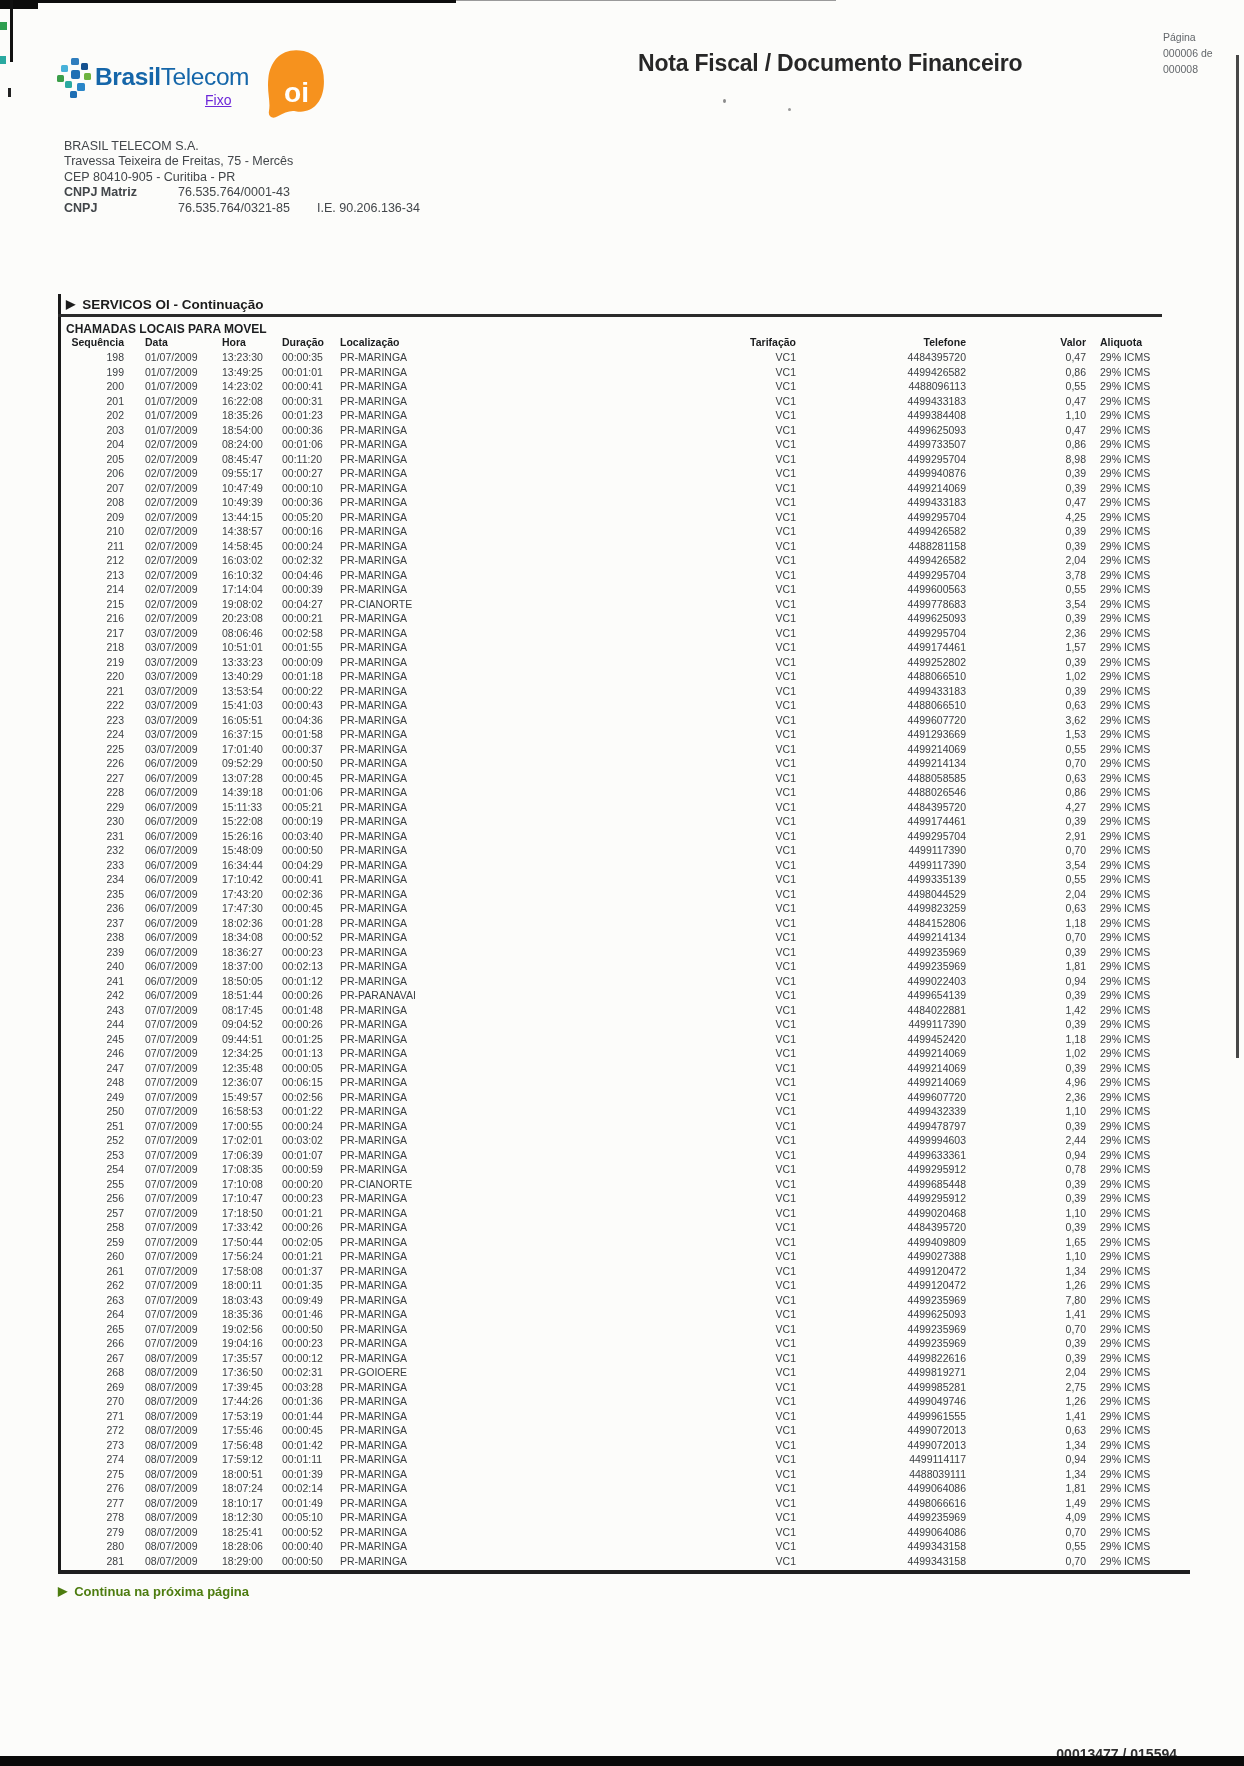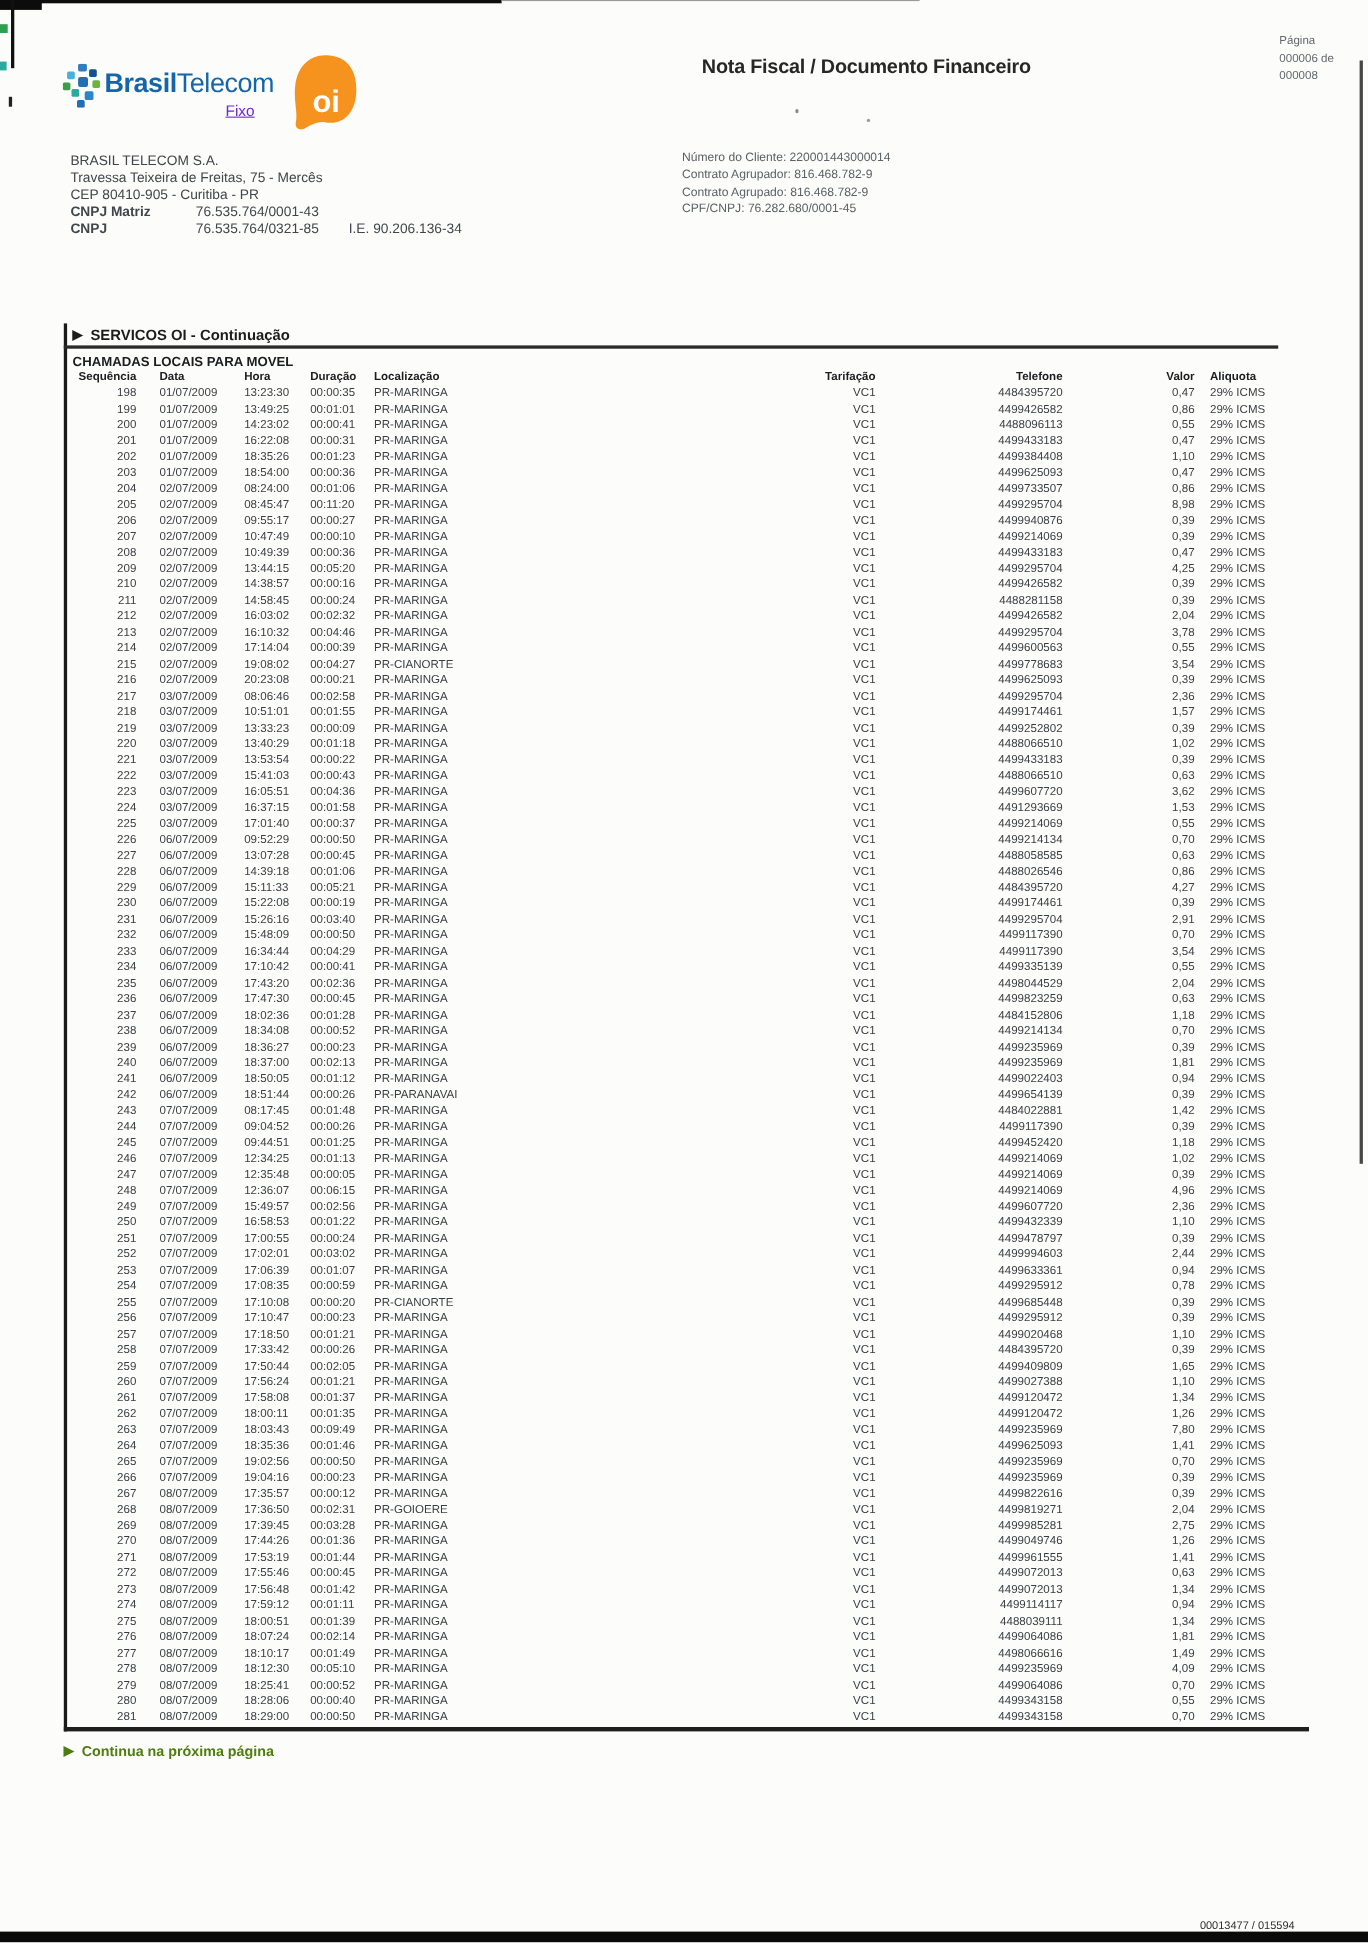--- a/index.html
+++ b/index.html
@@ -21,21 +21,21 @@
   .a-dot1{left:723px;top:99px;width:3px;height:4px;background:#8a8a8a;border-radius:50%;}
   .a-dot2{left:788px;top:108px;width:3px;height:3px;background:#9a9a9a;border-radius:50%;}
   .a-bottombar{left:0;top:1756px;width:1244px;height:10px;background:#0a0a0a;}
 
   
   .brand-icon{position:absolute;left:57px;top:58px;}
   .brand-text{position:absolute;left:95px;top:63px;font-size:24.5px;color:#1566a9;letter-spacing:-0.4px;white-space:nowrap;}
   .brand-text .b{font-weight:bold;}
   .brand-fixo{position:absolute;left:205px;top:92px;font-size:14px;color:#6d28d9;text-decoration:underline;}
   .oi-logo{position:absolute;left:264px;top:49px;width:63px;height:71px;}
-  .doc-title{position:absolute;left:638px;top:50px;margin:0;font-size:18px;font-weight:bold;color:#272727;letter-spacing:-0.2px;white-space:nowrap;}
+  .doc-title{position:absolute;left:638px;top:50px;margin:0;font-size:23px;font-weight:bold;color:#272727;letter-spacing:-0.2px;white-space:nowrap;}
   .page-indicator{position:absolute;left:1163px;top:29px;font-size:10.5px;line-height:16px;color:#63676b;}
   .company{position:absolute;left:64px;top:139px;font-size:12.5px;line-height:15.4px;color:#42464a;white-space:nowrap;}
   .company .lbl{display:inline-block;width:114px;font-weight:bold;}
   .company .val{display:inline-block;width:139px;}
   .client-col{position:absolute;top:136px;font-size:11px;line-height:15.8px;color:#5c6165;white-space:nowrap;}
   .client-left{left:620px;}
   .client-right{left:860px;}
 
   
   .sec-vline{position:absolute;left:58px;top:294px;width:3px;height:1280px;background:#1a1a1a;}
@@ -52,21 +52,21 @@
   .c0{text-align:right;padding-right:6px;}
   .c1{padding-left:15px;}
   .c2{padding-left:8px;}
   .c3{padding-left:6px;}
   .c4{padding-left:0;}
   .c5,.c6,.c7{text-align:right;}
   .c8{padding-left:14px;}
 
   
   .continua{position:absolute;left:58px;top:1584px;font-size:13px;font-weight:bold;color:#4d7c0f;white-space:nowrap;}
-  .docnum{position:absolute;right:67px;top:1746px;font-size:10px;color:#2e2e2e;}
+  .docnum{position:absolute;right:67px;top:1746px;font-size:14px;color:#2e2e2e;font-weight:bold;}
 </style>
 </head>
 <body>
 
 <div class="page">
 
   <div class="art a-topline"></div>
   <div class="art a-topline2"></div>
   <div class="art a-corner"></div>
   <div class="art a-vline"></div>
@@ -110,26 +110,20 @@
   </div>
 
   <div class="company">
     <div>BRASIL TELECOM S.A.</div>
     <div>Travessa Teixeira de Freitas, 75 - Mercês</div>
     <div>CEP 80410-905 - Curitiba - PR</div>
     <div><span class="lbl">CNPJ Matriz</span><span>76.535.764/0001-43</span></div>
     <div><span class="lbl">CNPJ</span><span class="val">76.535.764/0321-85</span><span>I.E. 90.206.136-34</span></div>
   </div>
 
-  <div class="client-col client-left" id="client-left">
-      <div>Número do Cliente: 220001443000014</div>
-      <div>Contrato Agrupador: 816.468.782-9</div>
-      <div>Contrato Agrupado: 816.468.782-9</div>
-      <div>CPF/CNPJ: 76.282.680/0001-45</div>
-    </div>
 
   <div class="sec-vline"></div>
   <div class="sec-title"><span class="arrow">▶</span><span>SERVICOS OI - Continuação</span></div>
   <div class="sec-rule"></div>
   <div class="sec-sub">CHAMADAS LOCAIS PARA MOVEL</div>
 
   <div class="calls-table" id="calls-table">
       <div class="tr head">
         <div class="c0">Sequência</div>
         <div class="c1">Data</div>

